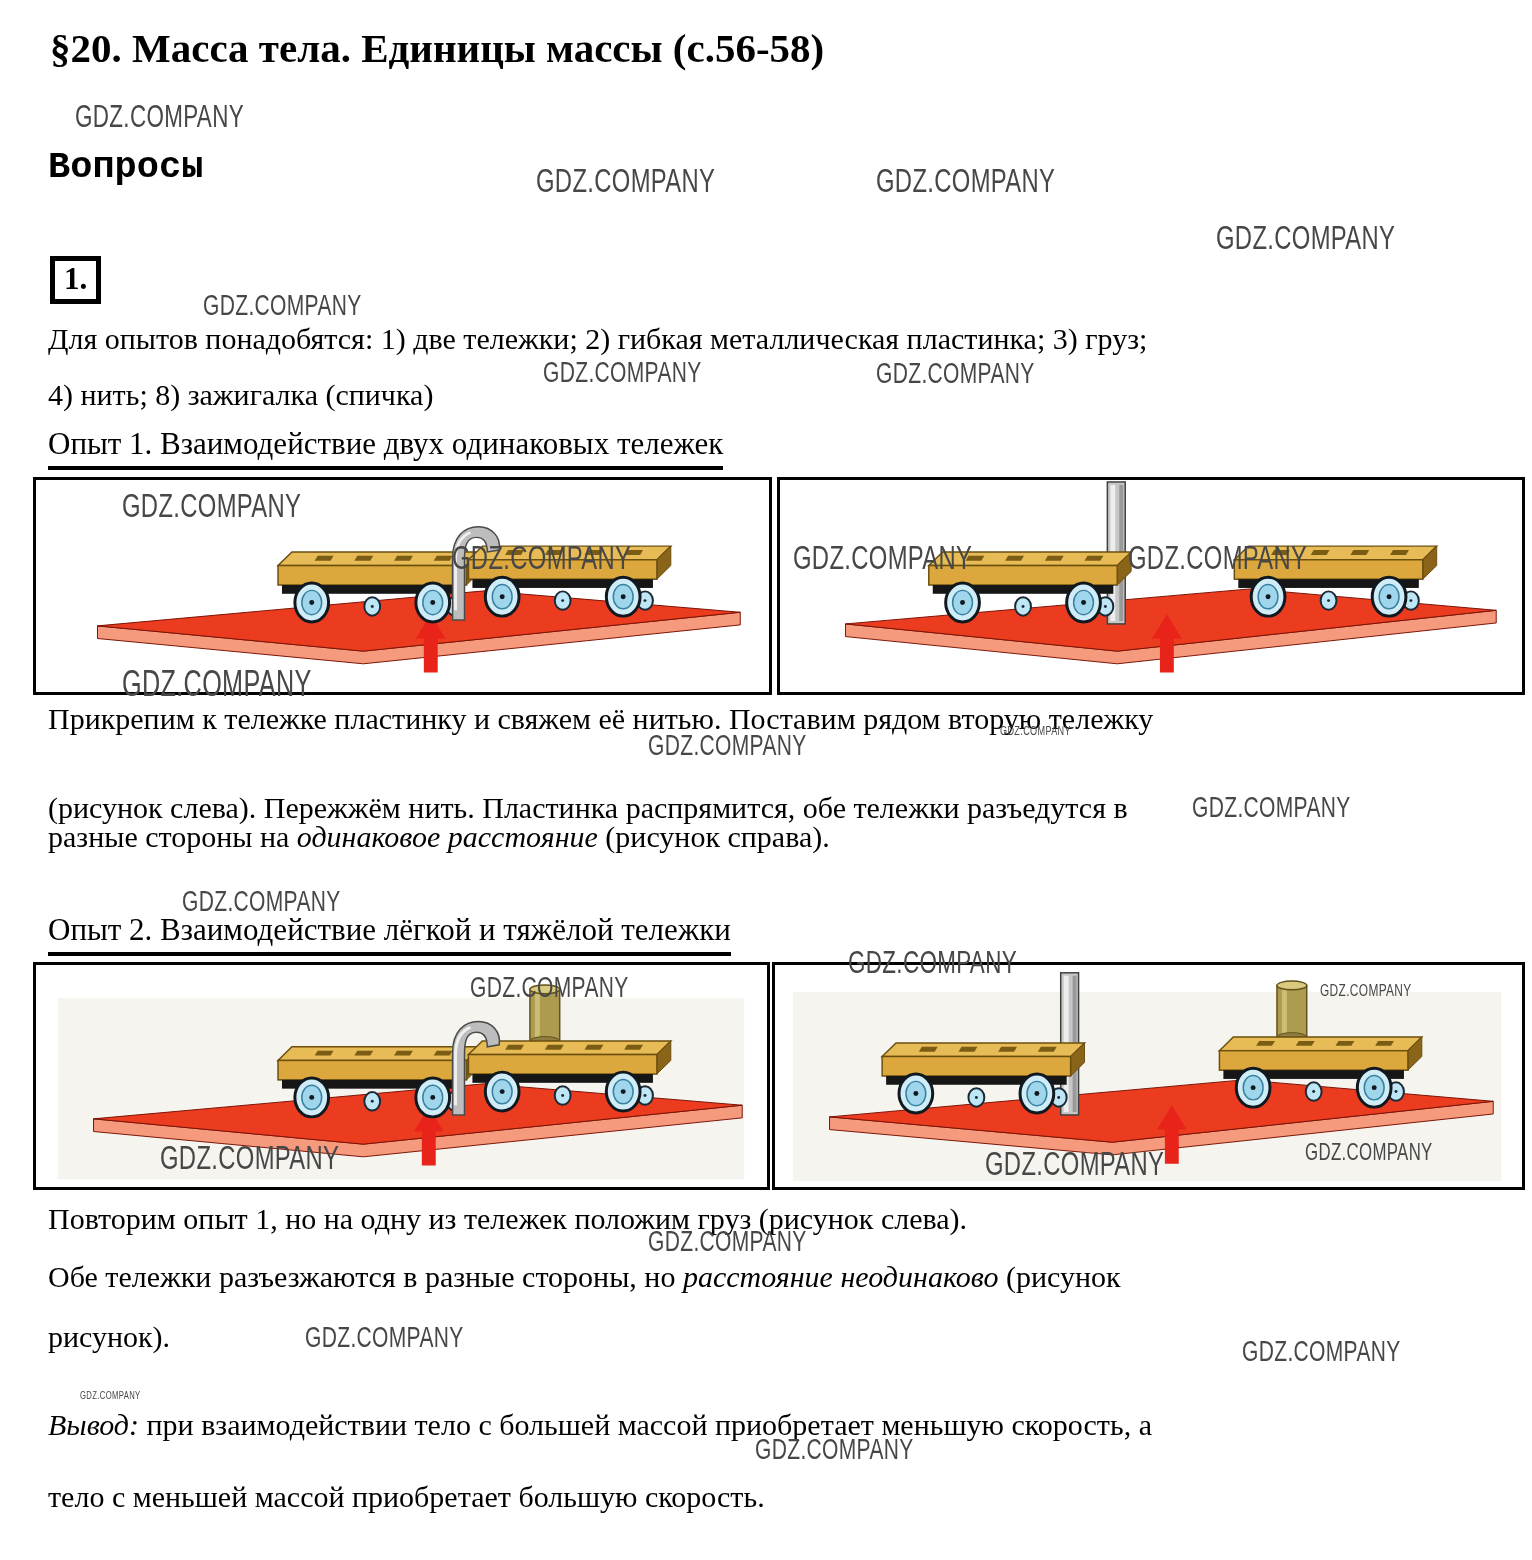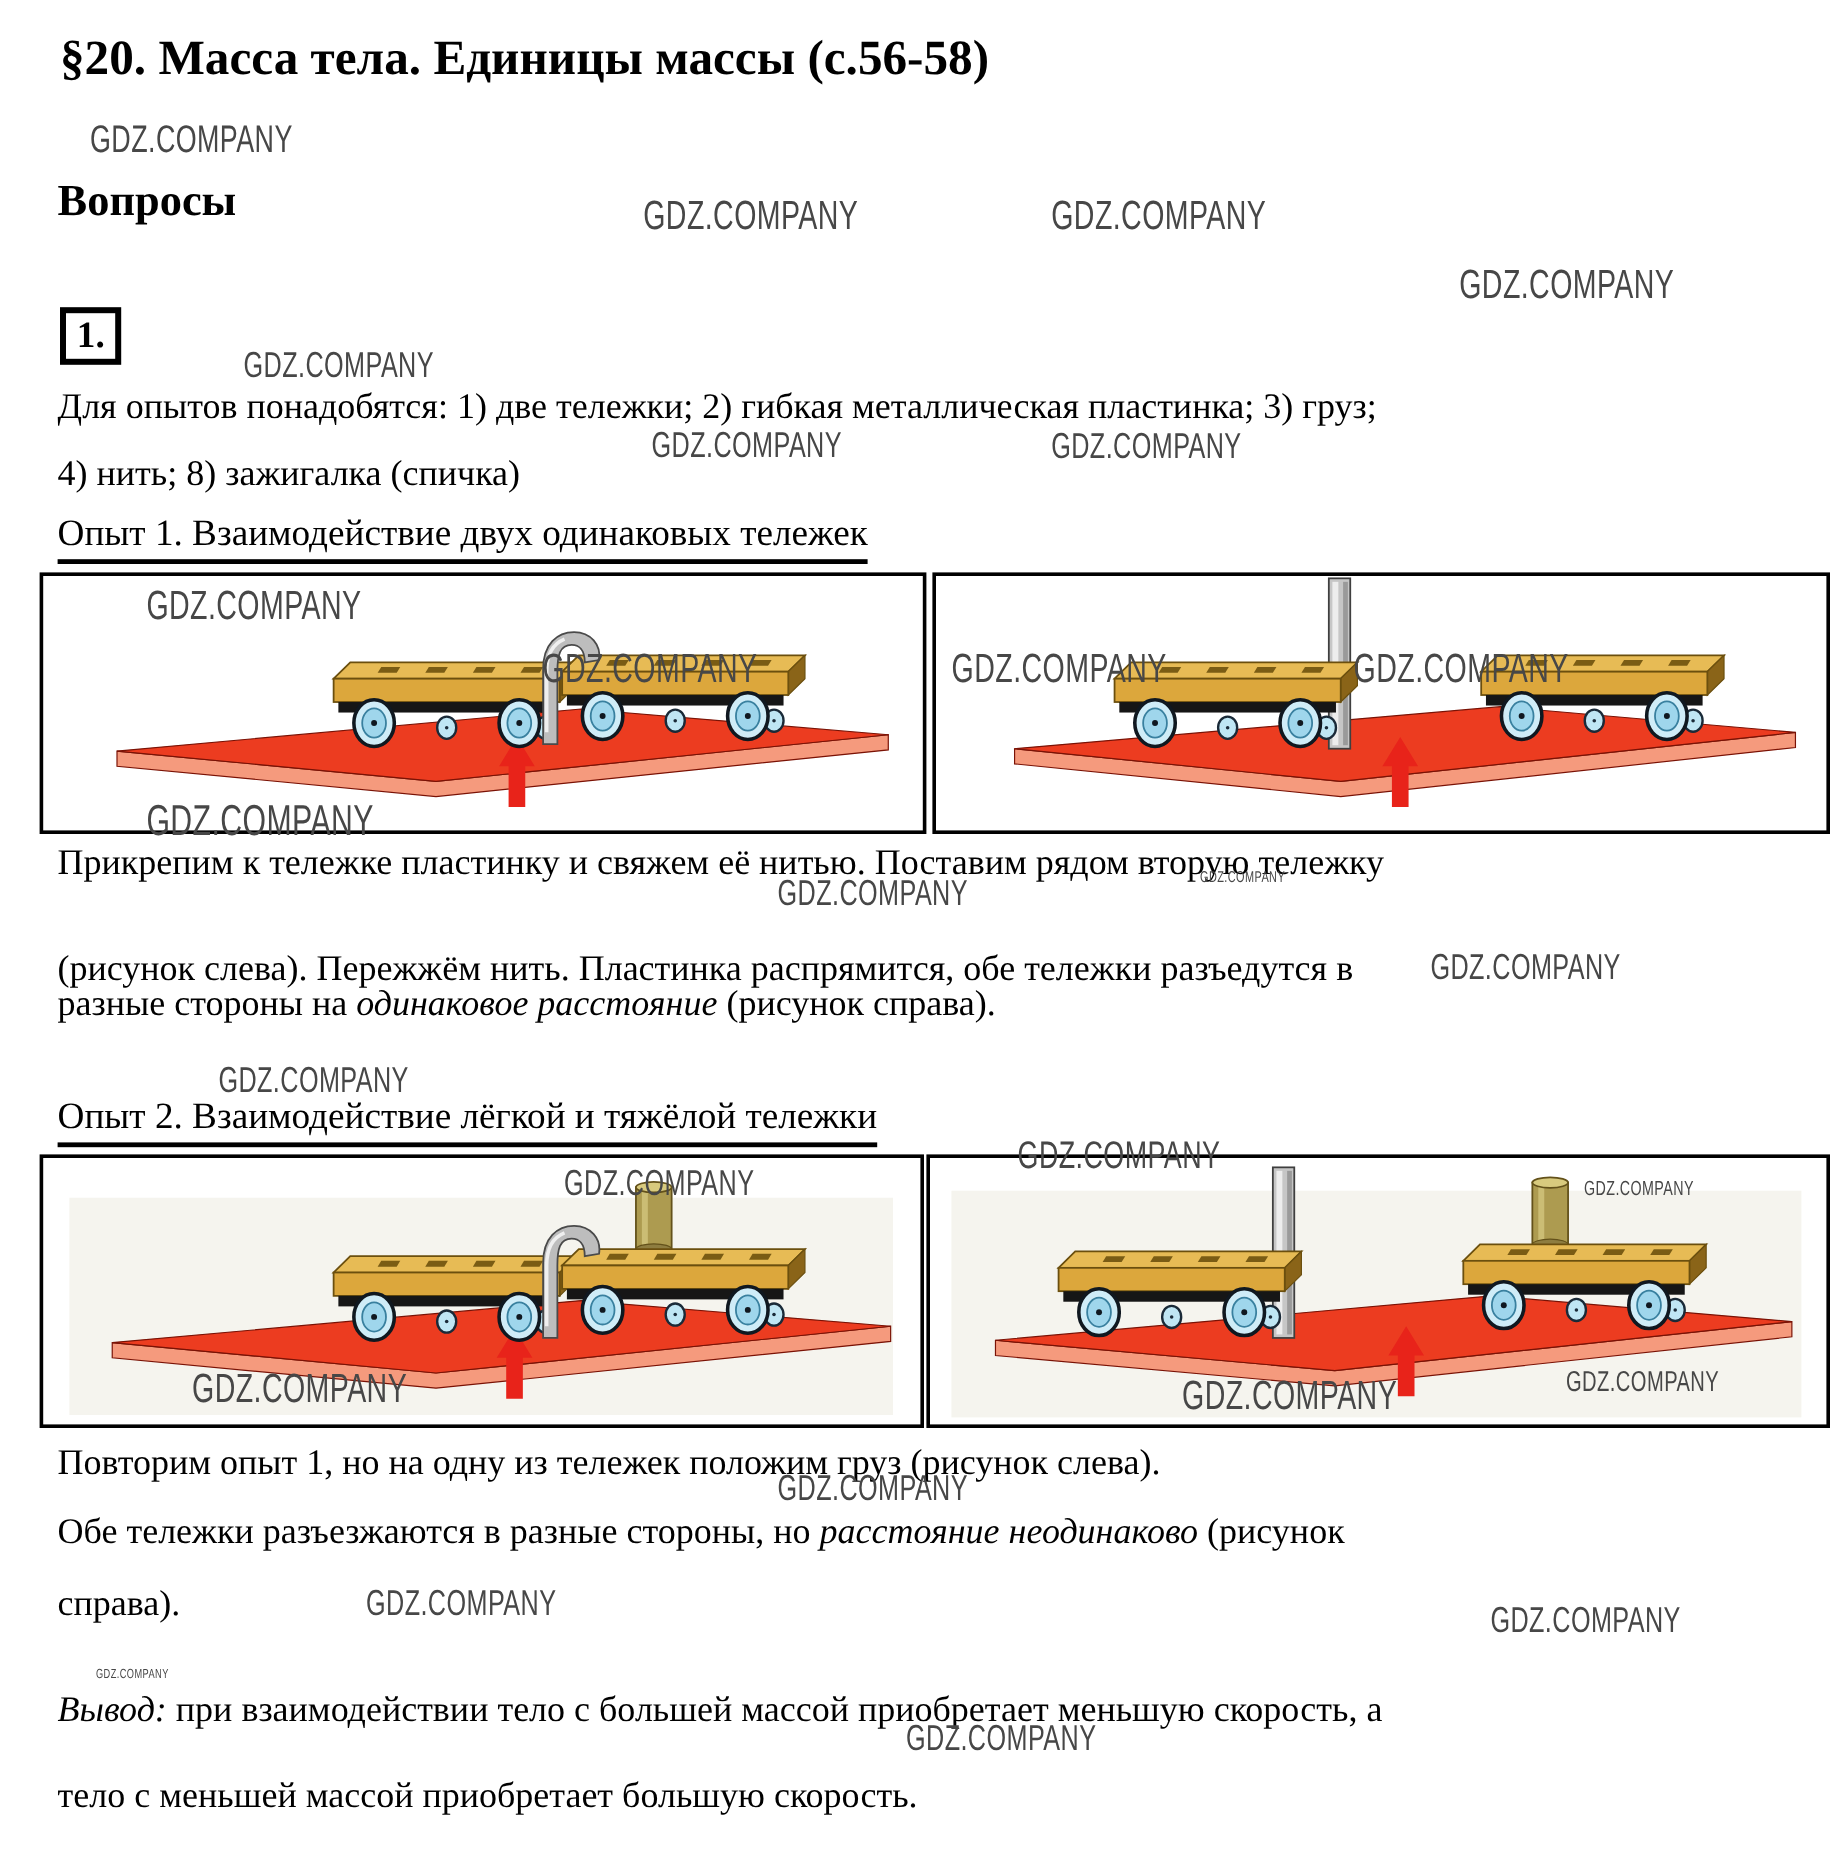--- a/index.html
+++ b/index.html
@@ -1,20 +1,20 @@
 <!DOCTYPE html>
 <html><head>
 <meta charset="utf-8">
 <style>
   html,body { margin:0; padding:0; background:#ffffff; }
   .page { position:relative; width:1532px; height:1560px; background:#fff;
           font-family:"Liberation Serif", serif; color:#000; overflow:hidden;text-align:right; }
 
   .title { position:absolute; left:50px; top:24px; font-size:41px; font-weight:bold; white-space:nowrap; }
-  .section-heading { position:absolute; left:48px; top:146px; font-size:37px; font-weight:bold; }
+  .section-heading { position:absolute; left:48px; top:146px; font-size:37px; font-weight:bold;font-family:Liberation Mono, monospace; }
 
   .qbox { position:absolute; left:50px; top:256px; border:5px solid #000;
           padding:1px 9px 3px 9px; font-size:31px; font-weight:bold; line-height:1.1; }
 
   .textline { position:absolute; left:48px; font-size:30px; white-space:nowrap; line-height:1.25; }
   .it { font-style:italic; }
 
   .exp-heading { position:absolute; left:48px; font-size:31px; white-space:nowrap; }
   .exp-heading span { display:inline-block; border-bottom:4px solid #000; padding-bottom:4px; }
 
@@ -149,21 +149,21 @@
       <use href="#arrow-up" x="400" y="144"></use>
       <use href="#plate-straight" x="288" y="8"></use>
       <use href="#weight-cyl" x="506" y="16"></use>
       <use href="#cart-shape" x="108" y="80"></use>
       <use href="#cart-shape" x="448" y="74"></use>
     </svg>
   </div>
 
   <div class="textline" style="top:1200px">Повторим опыт 1, но на одну из тележек положим груз (рисунок слева).</div>
   <div class="textline" style="top:1258px"><span>Обе тележки разъезжаются в разные стороны, но </span><span class="it">расстояние неодинаково</span><span> (рисунок</span></div>
-  <div class="textline" style="top:1318px">справа).</div>
+  <div class="textline" style="top:1318px">рисунок).</div>
 
   <div class="textline" style="top:1478px">тело с меньшей массой приобретает большую скорость.</div>
   <div class="textline" style="top:1406px"><span class="it">Вывод:</span><span> при взаимодействии тело с большей массой приобретает меньшую скорость, а</span></div>
 
   <div id="watermarks">
       <div class="wm" style="left: 75px; top: 100px; font-size: 32px;">GDZ.COMPANY</div>
       <div class="wm" style="left: 536px; top: 163px; font-size: 34px;">GDZ.COMPANY</div>
       <div class="wm" style="left: 876px; top: 163px; font-size: 34px;">GDZ.COMPANY</div>
       <div class="wm" style="left: 1216px; top: 220px; font-size: 34px;">GDZ.COMPANY</div>
       <div class="wm" style="left: 203px; top: 290px; font-size: 30px;">GDZ.COMPANY</div>

